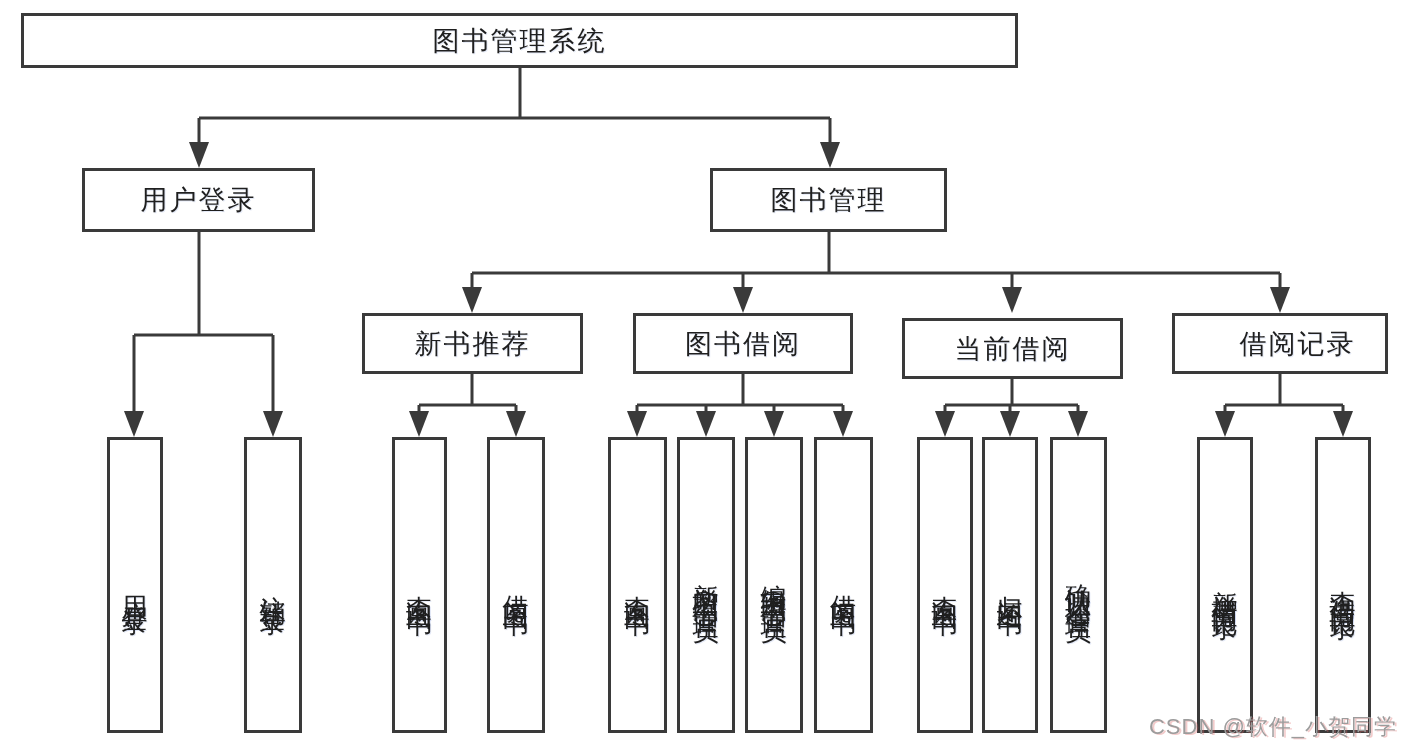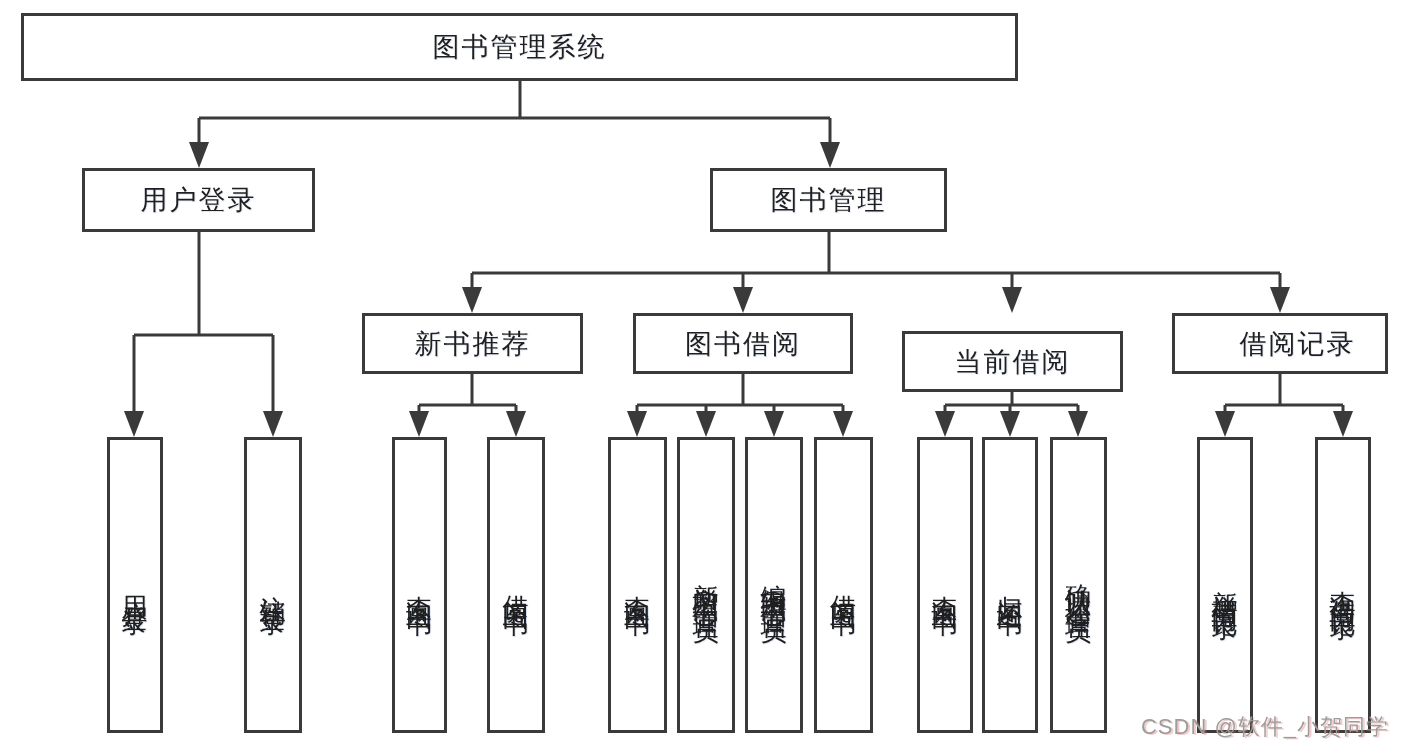--- a/index.html
+++ b/index.html
@@ -29,45 +29,45 @@
   }
   .node.vert{
     writing-mode:vertical-rl;
     text-orientation:mixed;
     letter-spacing:5px;
     line-height:1;
     font-size:26px;
     padding:6px 0;
   }
   
-  .n-root{left:21px;top:13px;width:997px;height:68px;}
+  .n-root{left:21px;top:13px;width:997px;height:55px;}
   .n-l2a{left:82px;top:168px;width:233px;height:64px;}
   .n-l2b{left:710px;top:168px;width:237px;height:64px;text-align:right;}
   .n-l3a{left:362px;top:313px;width:221px;height:61px;}
   .n-l3b{left:633px;top:313px;width:220px;height:61px;}
-  .n-l3c{left:902px;top:331px;width:221px;height:61px;}
+  .n-l3c{left:902px;top:318px;width:221px;height:61px;}
   .n-l3d{left:1172px;top:313px;width:216px;height:61px;padding-left:35px;}
   
   .vbox{top:437px;height:296px;}
   .n-ul1{left:107px;width:56px;}
   .n-ul2{left:244px;width:58px;}
   .n-nb1{left:392px;width:55px;}
   .n-nb2{left:487px;width:58px;}
   .n-bb1{left:608px;width:59px;}
   .n-bb2{left:677px;width:58px;}
   .n-bb3{left:745px;width:58px;}
   .n-bb4{left:814px;width:59px;}
   .n-cb1{left:917px;width:56px;}
   .n-cb2{left:982px;width:56px;}
   .n-cb3{left:1050px;width:57px;}
   .n-br1{left:1197px;width:56px;}
   .n-br2{left:1315px;width:56px;}
   .watermark{
     position:absolute;
-    right:16px;bottom:5px;
+    right:8px;bottom:5px;
     font-size:22px;
     color:var(--wm);
     letter-spacing:1px;
     text-shadow:2px 1px 0 rgba(222,105,105,0.35);
     white-space:nowrap;
   }
 </style>
 </head>
 <body>
 

